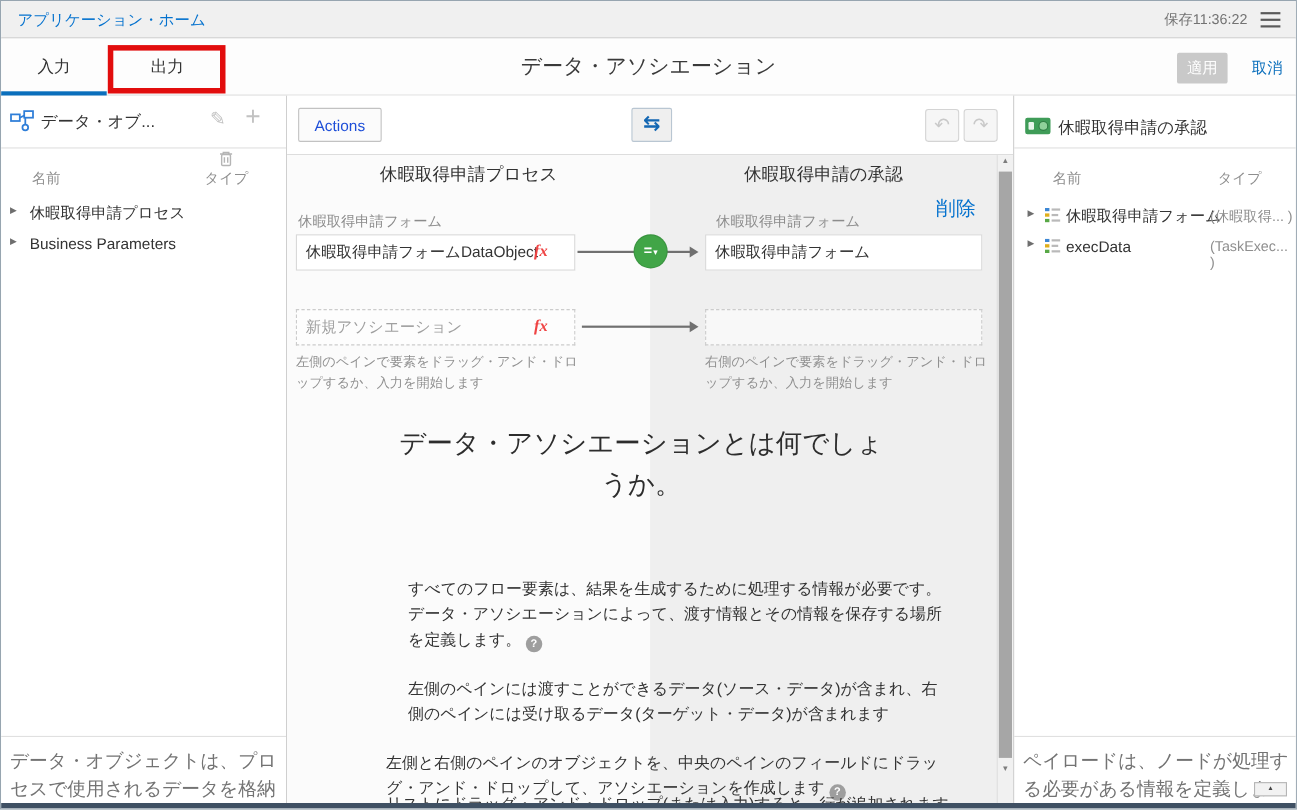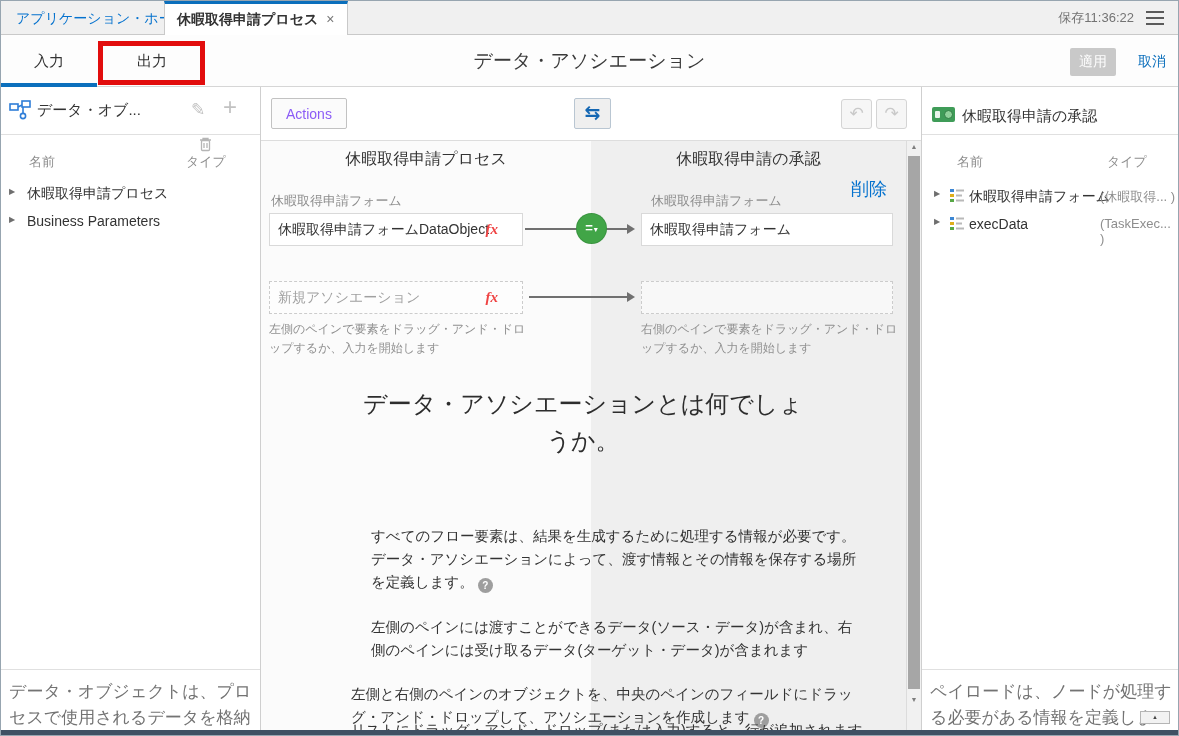--- a/index.html
+++ b/index.html
@@ -48,21 +48,21 @@
   .task-icon { position:absolute; left:10px; top:20px; width:23px; height:15px; background:#3f9c58; border-radius:2px; }
   .task-icon .person { position:absolute; left:3px; top:4px; width:5px; height:7px; background:#e9f5ec; border-radius:1px; }
   .task-icon .gear { position:absolute; right:2px; top:3px; width:9px; height:9px; background:#8fd19a; border-radius:50%; border:1px solid #2f7d44; }
   .rp-title { position:absolute; left:40px; top:20px; }
   .struct-icon { display:inline-block; vertical-align:-2px; }
   .type-cell { position:absolute; left:178px; top:3px; font-size:13px; color:#8e8e8e; }
   .collapse-btn { position:absolute; right:8px; bottom:6px; width:30px; height:13px; background:#f2f2f2; border:1px solid #b5b5b5; font-size:6px; color:#444; line-height:11px; text-align:center; cursor:pointer; }
 
   
   .center-toolbar { position:absolute; left:0; right:0; top:0; height:54px; background:#fff; border-bottom:1px solid #ddd; }
-  .actions-btn { position:absolute; left:10px; top:11px; height:31px; padding:0 14px; font-size:14px; color:#8b5cf6; background:#fbfbfb; border:1px solid #c2c2c2; border-radius:2px; cursor:pointer; }
+  .actions-btn { position:absolute; left:10px; top:11px; height:31px; padding:0 14px; font-size:14px; color:#1d4ed8; background:#fbfbfb; border:1px solid #c2c2c2; border-radius:2px; cursor:pointer; }
   .automap-btn { position:absolute; left:313px; top:11px; width:37px; height:31px; background:#efefef; border:1px solid #b9c6d2; border-radius:2px; color:#1467b3; font-size:19px; font-weight:bold; line-height:28px; text-align:center; cursor:pointer; }
   .undo-btn,.redo-btn { position:absolute; top:12px; width:31px; height:30px; background:#f6f6f6; border:1px solid #d4d4d4; border-radius:3px; color:#c9c9c9; font-size:17px; line-height:27px; text-align:center; }
   .undo-btn { left:580px; } .redo-btn { left:615px; }
 
   
   .map-area { position:absolute; left:0; right:0; top:54px; bottom:0; overflow:hidden; }
   .half-left  { position:absolute; left:0; top:0; bottom:0; width:330px; background:#fbfbfb; }
   .half-right { position:absolute; left:330px; top:0; bottom:0; width:315px; background:#efefef; }
   .vscroll { position:absolute; right:0; top:0; bottom:0; width:15px; background:#f1f1f1; border-left:1px solid #dcdcdc; }
   .vscroll .thumb { position:absolute; left:1px; right:1px; top:15px; height:533px; background:#a6a6a6; }
@@ -93,23 +93,20 @@
 
   .bottombar { position:absolute; left:0; right:0; bottom:0; height:5px; background:#3f5063; }
 </style>
 </head>
 <body>
 
 <div class="window">
 
   <div class="tabbar">
     <div class="tab-home">アプリケーション・ホーム</div>
-    <div class="tab-active">
-      <span>休暇取得申請プロセス</span><span class="tab-close">×</span>
-    </div>
     <div class="save-status">保存11:36:22</div>
     <div class="hamburger">
         <div></div>
         <div></div>
         <div></div>
       </div>
   </div>
 
   <div class="subheader">
     <div class="subtab subtab-input">入力</div>

